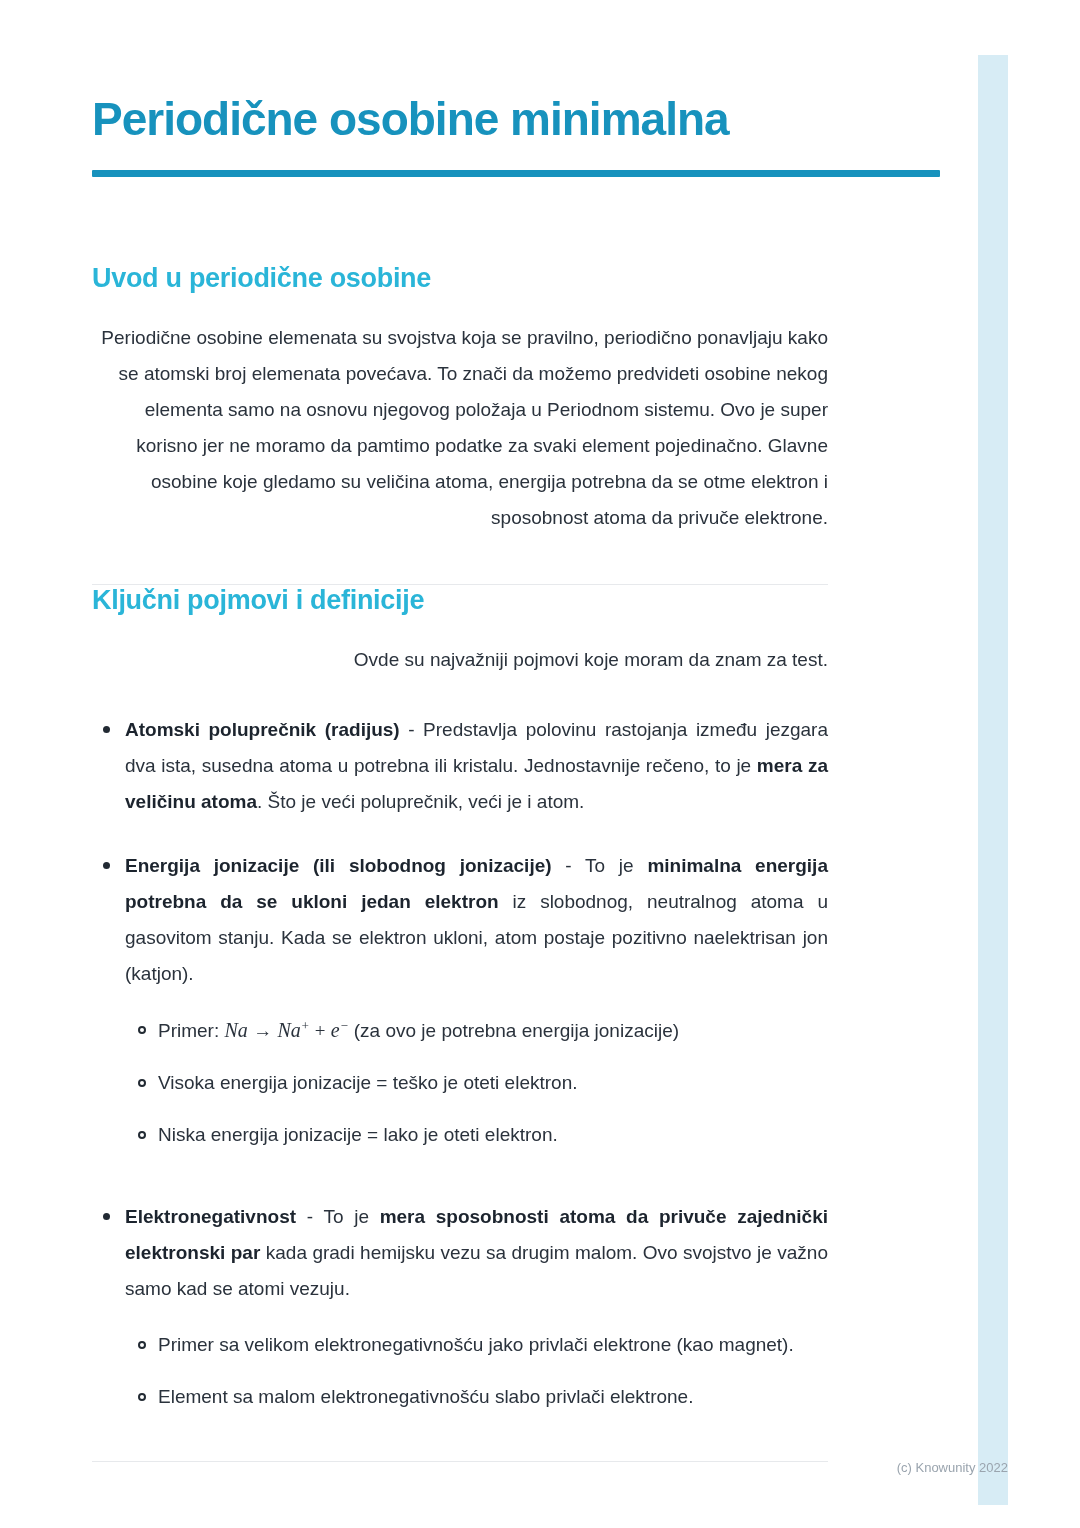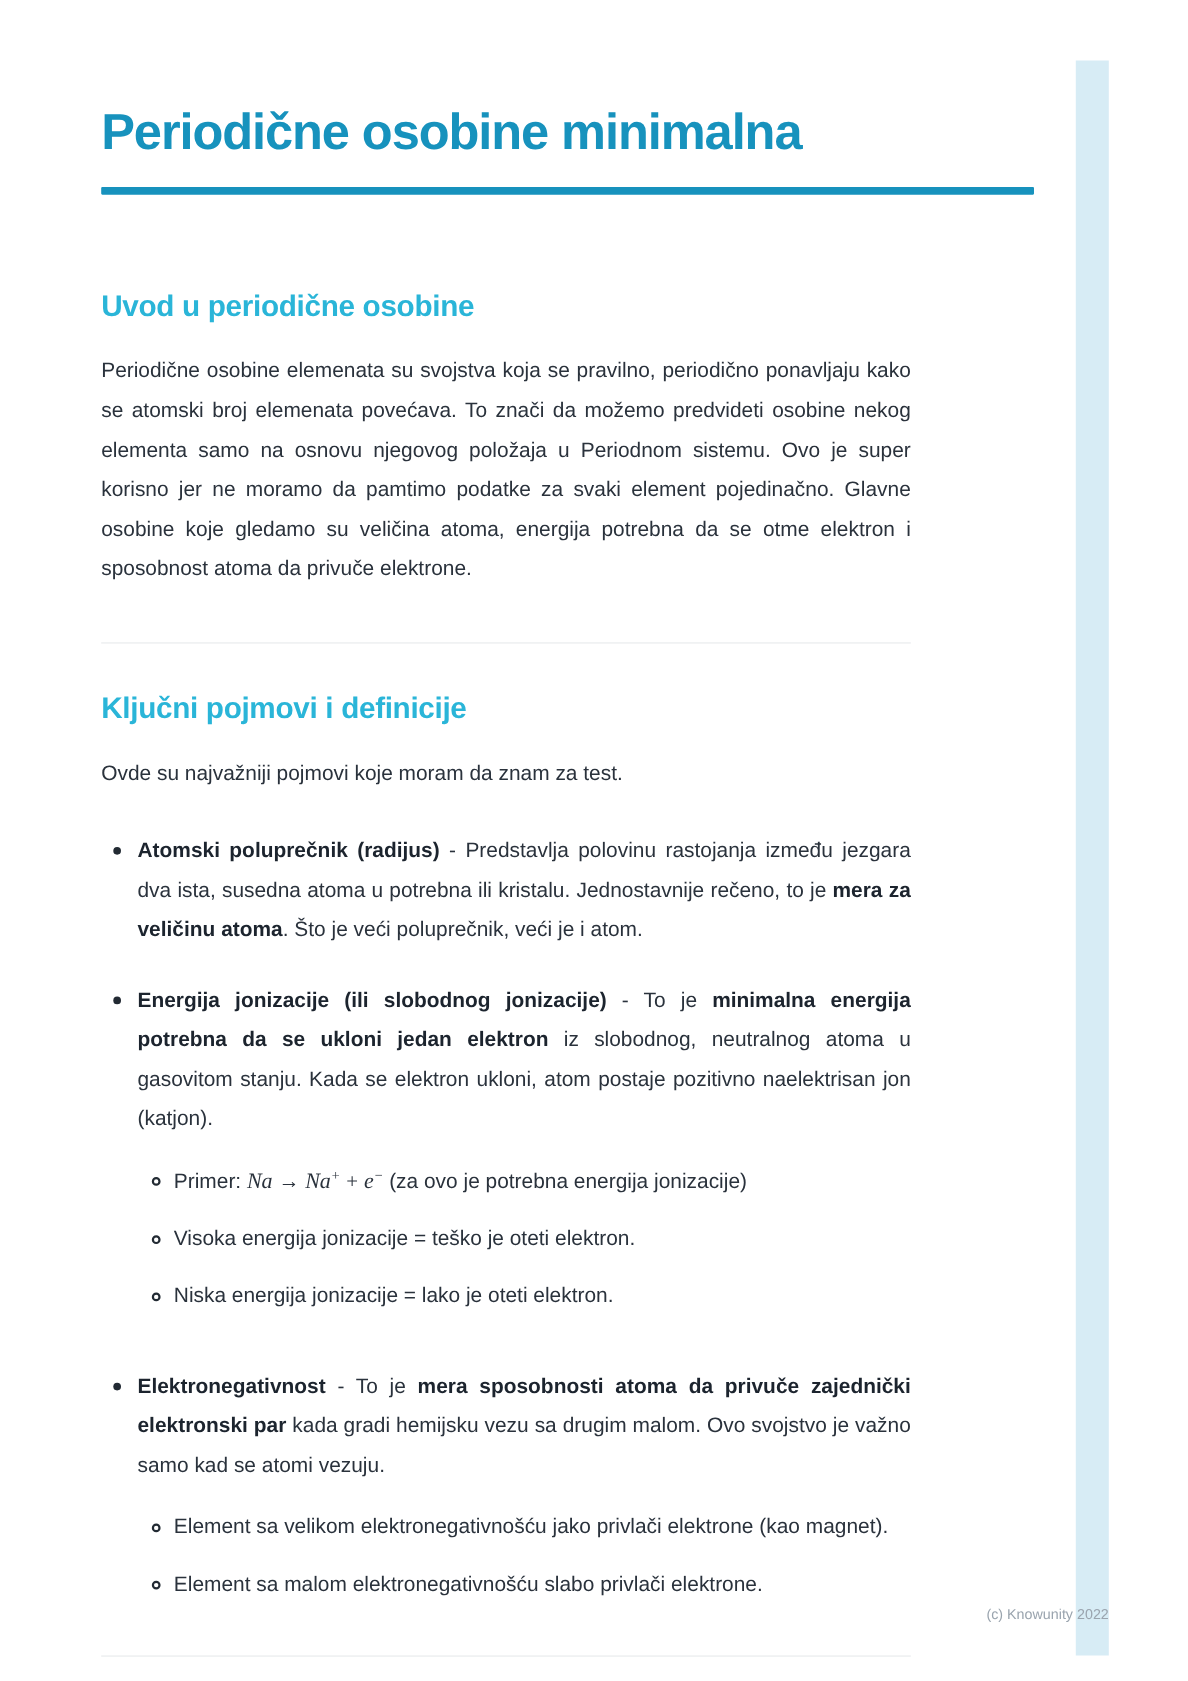--- a/index.html
+++ b/index.html
@@ -22,22 +22,22 @@
   }
   .accent-bar {
     margin-top:24px; height:7px; width:848px; border-radius:1px;
     background:var(--accent-bar, #1792bd);
   }
   h2.section-heading {
     font-size:27px; font-weight:800; letter-spacing:-0.3px;
     color:var(--section-heading, #2ab5d8);
   }
   .sec-intro h2 { margin-top:86px; }
-  .sec-key h2 { margin-top:44px; }
-  p.body { font-size:19px; line-height:36px; margin-top:26px; }
+  .sec-key h2 { }
+  p.body { font-size:19px; line-height:36px; margin-top:26px;text-align:right; }
   .justify { text-align:justify; }
   hr.divider {
     border:none; border-top:1px solid var(--divider, #e7e9ec);
     width:736px; margin-top:48px;
   }
   ul { list-style:none; }
   .bullets { margin-top:34px; }
   .bullets > li { display:flex; margin-bottom:28px; }
   .marker-col { flex:0 0 33px; padding-left:11px; padding-top:14px; }
   .dot { display:block; width:7px; height:7px; border-radius:50%; background:#222a33; }
@@ -129,21 +129,21 @@
             <span class="dot"></span>
           </span>
         <div class="bullet-content">
           <div class="bullet-text justify"><b>Elektronegativnost</b><span> - To je </span><b>mera sposobnosti atoma da privuče zajednički elektronski par</b><span> kada gradi hemijsku vezu sa drugim malom. Ovo svojstvo je važno samo kad se atomi vezuju.</span></div>
 
           <ul class="sub-bullets">
             <li>
               <span class="marker-col">
                   <span class="circle"></span>
                 </span>
-              <div class="sub-text">Element sa velikom elektronegativnošću jako privlači elektrone (kao magnet).</div>
+              <div class="sub-text">Primer sa velikom elektronegativnošću jako privlači elektrone (kao magnet).</div>
             </li>
             <li>
               <span class="marker-col">
                   <span class="circle"></span>
                 </span>
               <div class="sub-text">Element sa malom elektronegativnošću slabo privlači elektrone.</div>
             </li>
           </ul>
         </div>
       </li>

